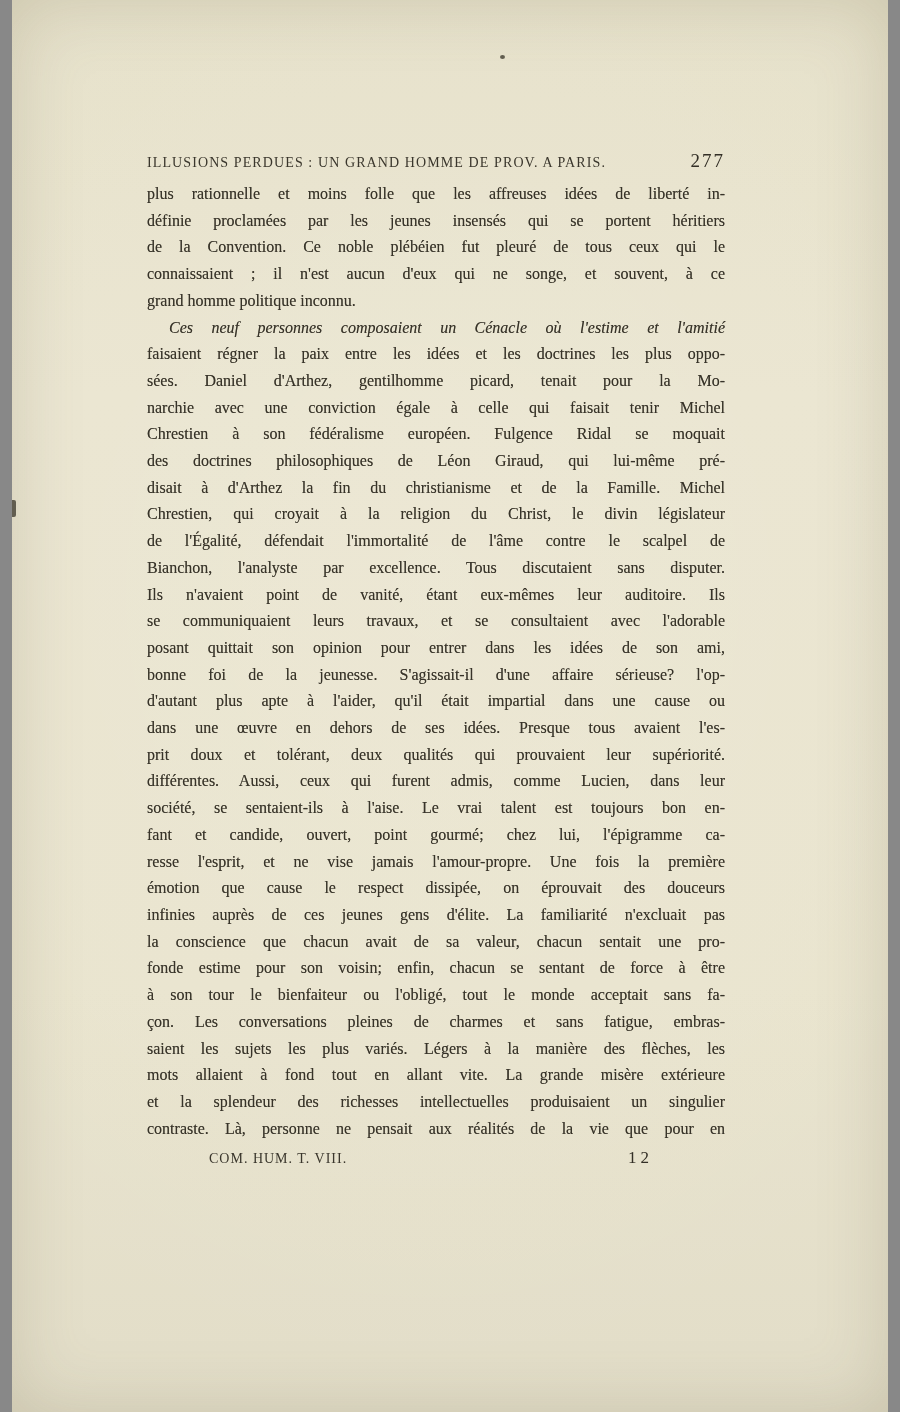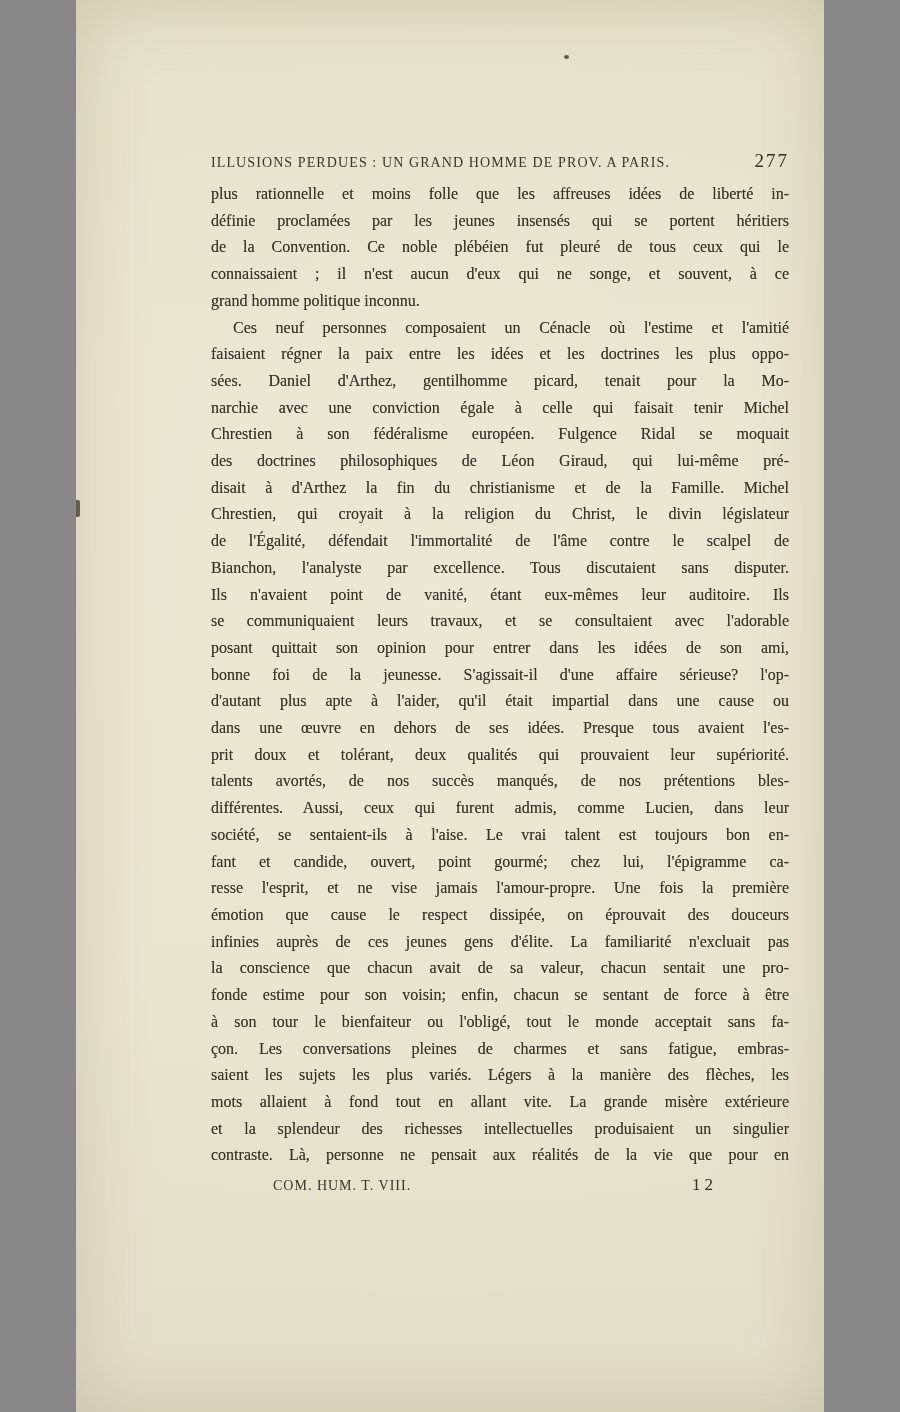--- a/index.html
+++ b/index.html
@@ -2,21 +2,21 @@
 <html><head>
 <meta charset="utf-8">
 <style>
   html, body {
     margin: 0;
     padding: 0;
     background: #888;
   }
   .page {
     position: relative;
-    width: 748px;
+    width: 876px;
     height: 1412px;
     margin: 0 auto;
     overflow: hidden;
     background:
       radial-gradient(ellipse 130% 95% at 48% 42%, rgba(255,255,255,0.10), rgba(0,0,0,0) 62%),
       linear-gradient(180deg, #e6e1ca 0%, #eae5d0 28%, #e9e4ce 70%, #e2ddc8 100%);
     box-shadow: inset 0 0 70px rgba(115,105,75,0.22);
     font-family: "Liberation Serif", "DejaVu Serif", serif;
     color: #36332b;
   }
@@ -52,20 +52,21 @@
     line-height: 26.7px;
     text-align: justify;
     text-align-last: justify;
     white-space: normal;
   }
   .line.lastline-left {
     text-align-last: left;
   }
   .line.firstline-indent {
     text-indent: 22px;
+    font-style: italic;
   }
   .page-footer {
     display: flex;
     justify-content: space-between;
     align-items: baseline;
     margin-top: 6px;
     padding: 0 72px 0 62px;
   }
   .footer-signature {
     font-size: 14px;
@@ -132,21 +133,20 @@
           <div class="line">Chrestien, qui croyait à la religion du Christ, le divin législateur</div>
           <div class="line">de l'Égalité, défendait l'immortalité de l'âme contre le scalpel de</div>
           <div class="line">Bianchon, l'analyste par excellence. Tous discutaient sans disputer.</div>
           <div class="line">Ils n'avaient point de vanité, étant eux-mêmes leur auditoire. Ils</div>
           <div class="line">se communiquaient leurs travaux, et se consultaient avec l'adorable</div>
           <div class="line">posant quittait son opinion pour entrer dans les idées de son ami,</div>
           <div class="line">bonne foi de la jeunesse. S'agissait-il d'une affaire sérieuse? l'op-</div>
           <div class="line">d'autant plus apte à l'aider, qu'il était impartial dans une cause ou</div>
           <div class="line">dans une œuvre en dehors de ses idées. Presque tous avaient l'es-</div>
           <div class="line">prit doux et tolérant, deux qualités qui prouvaient leur supériorité.</div>
-          <div class="line">talents avortés, de nos succès manqués, de nos prétentions bles-</div>
           <div class="line">différentes. Aussi, ceux qui furent admis, comme Lucien, dans leur</div>
           <div class="line">société, se sentaient-ils à l'aise. Le vrai talent est toujours bon en-</div>
           <div class="line">fant et candide, ouvert, point gourmé; chez lui, l'épigramme ca-</div>
           <div class="line">resse l'esprit, et ne vise jamais l'amour-propre. Une fois la première</div>
           <div class="line">émotion que cause le respect dissipée, on éprouvait des douceurs</div>
           <div class="line">infinies auprès de ces jeunes gens d'élite. La familiarité n'excluait pas</div>
           <div class="line">la conscience que chacun avait de sa valeur, chacun sentait une pro-</div>
           <div class="line">fonde estime pour son voisin; enfin, chacun se sentant de force à être</div>
           <div class="line">à son tour le bienfaiteur ou l'obligé, tout le monde acceptait sans fa-</div>
           <div class="line">çon. Les conversations pleines de charmes et sans fatigue, embras-</div>

